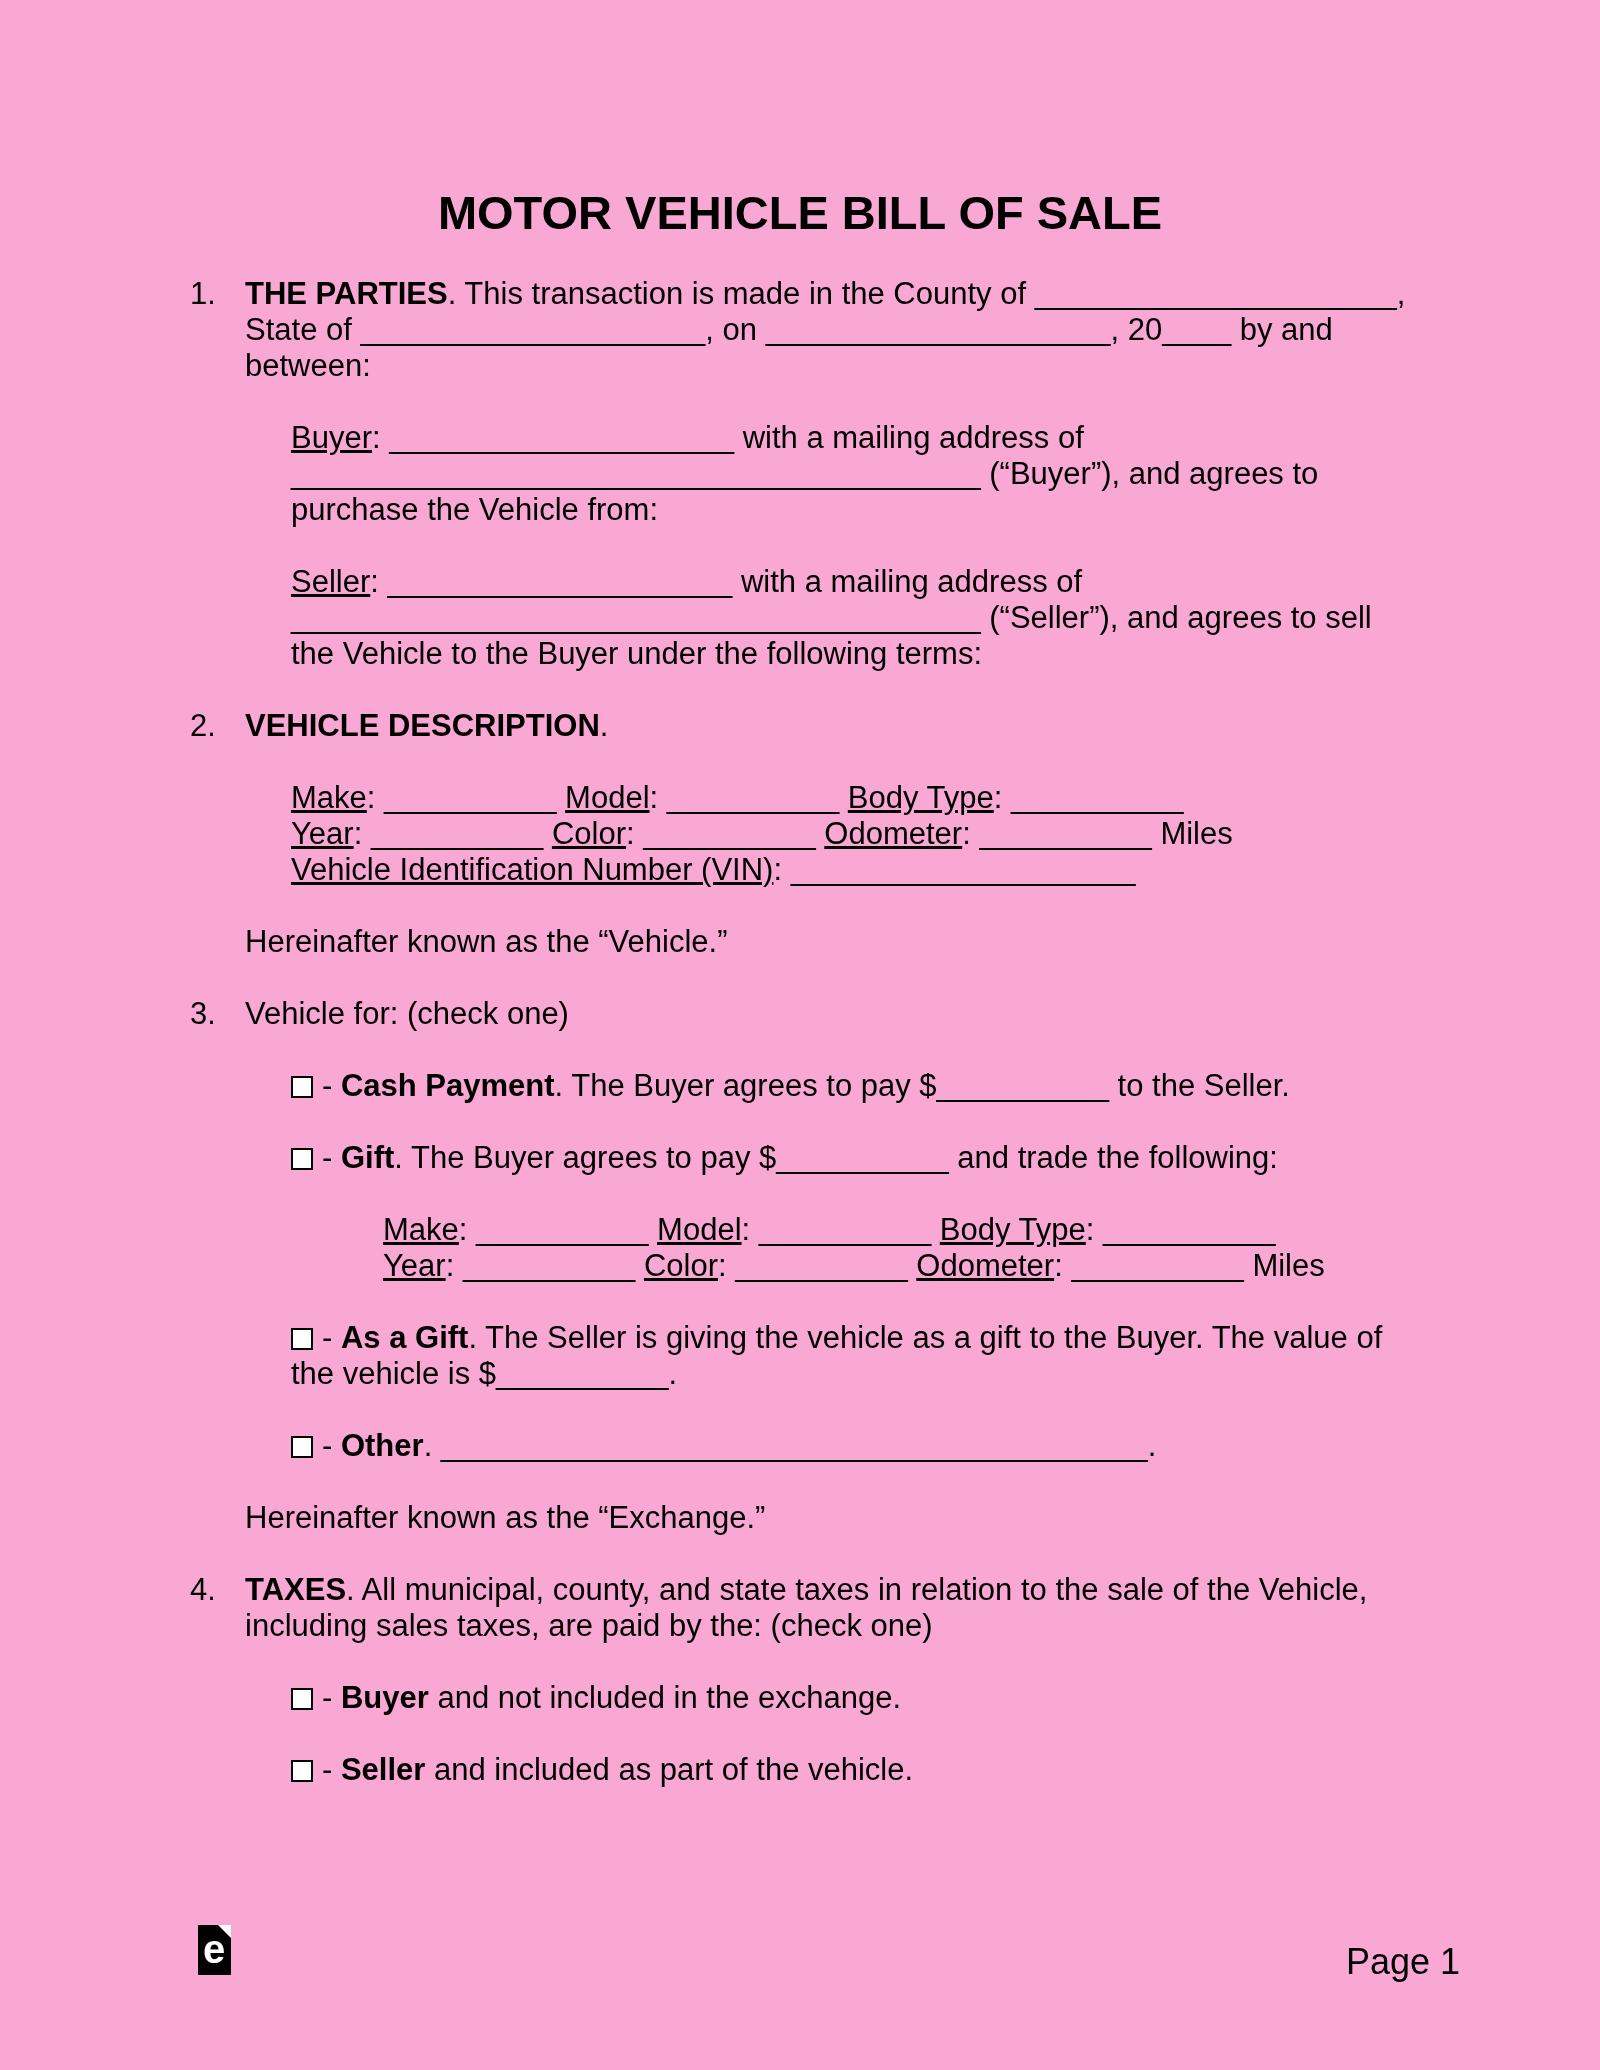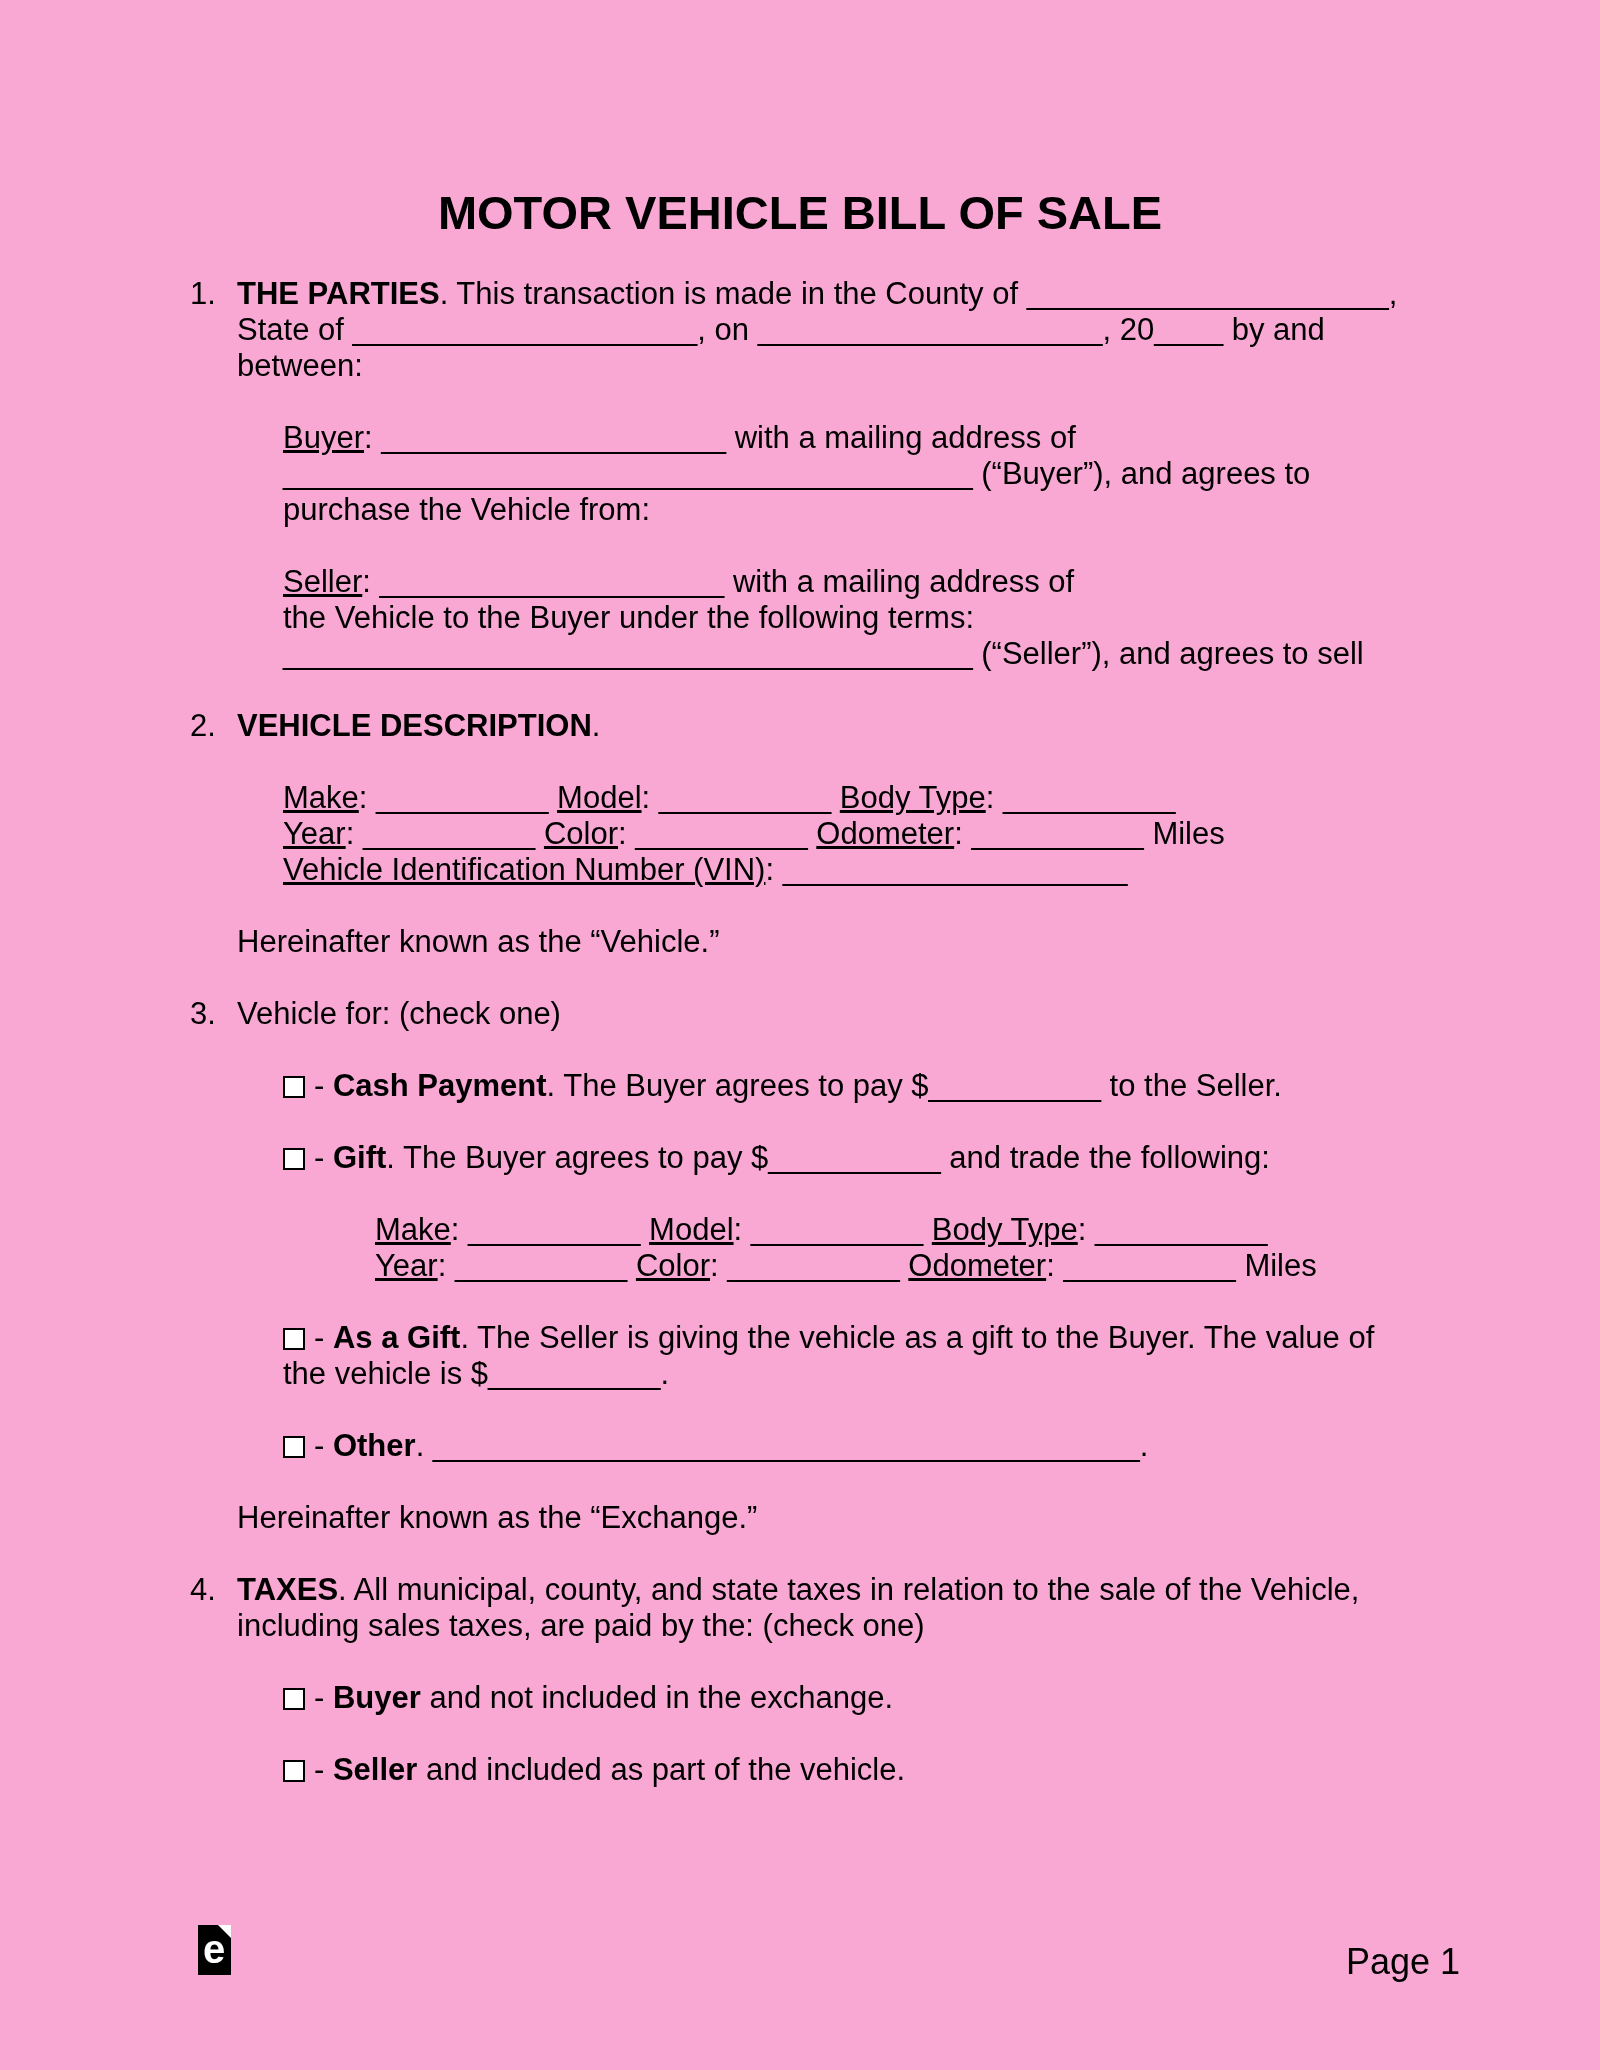--- a/index.html
+++ b/index.html
@@ -15,21 +15,21 @@
   .content {
     position:absolute; left:190px; top:276px; width:1280px;
     font-size:31px; line-height:36px;
   }
   .block { position:relative; margin-bottom:36px; }
   .block:last-child { margin-bottom:0; }
   .indent-0 { padding-left:47px; }
   .indent-1 { padding-left:93px; }
   .indent-2 { padding-left:185px; }
   .num { position:absolute; left:0; top:0; }
-  .line { white-space:pre; }
+  .line { white-space:pre;margin-left:8px; }
   .bold { font-weight:bold; }
   .underline { text-decoration:underline; }
   .blank { letter-spacing:0; }
   .checkbox {
     display:inline-block; width:18px; height:18px;
     border:2px solid #000; margin-right:9px; vertical-align:-2px;
     background:#fff;
   }
   .footer-logo { position:absolute; left:198px; top:1925px; width:33px; height:50px; }
   .page-number {
@@ -51,22 +51,22 @@
         <div class="line"><span class="">State of </span><span class="blank">____________________</span><span class="">, on </span><span class="blank">____________________</span><span class="">, 20</span><span class="blank">____</span><span class=""> by and</span></div>
         <div class="line"><span class="">between:</span></div>
       </div>
       <div class="block indent-1">
         <div class="line"><span class="underline ">Buyer</span><span class="">: </span><span class="blank">____________________</span><span class=""> with a mailing address of</span></div>
         <div class="line"><span class="blank">________________________________________</span><span class=""> (“Buyer”), and agrees to</span></div>
         <div class="line"><span class="">purchase the Vehicle from:</span></div>
       </div>
       <div class="block indent-1">
         <div class="line"><span class="underline ">Seller</span><span class="">: </span><span class="blank">____________________</span><span class=""> with a mailing address of</span></div>
+        <div class="line"><span class="blank">________________________________________</span><span class=""> (“Seller”), and agrees to sell</span></div>
         <div class="line"><span class="">the Vehicle to the Buyer under the following terms:</span></div>
-        <div class="line"><span class="blank">________________________________________</span><span class=""> (“Seller”), and agrees to sell</span></div>
       </div>
       <div class="block indent-0">
         <span class="num">2.</span>
         <div class="line"><span class="bold ">VEHICLE DESCRIPTION</span><span class="">.</span></div>
       </div>
       <div class="block indent-1">
         <div class="line"><span class="underline ">Make</span><span class="">: </span><span class="blank">__________</span><span class=""> </span><span class="underline ">Model</span><span class="">: </span><span class="blank">__________</span><span class=""> </span><span class="underline ">Body Type</span><span class="">: </span><span class="blank">__________</span></div>
         <div class="line"><span class="underline ">Year</span><span class="">: </span><span class="blank">__________</span><span class=""> </span><span class="underline ">Color</span><span class="">: </span><span class="blank">__________</span><span class=""> </span><span class="underline ">Odometer</span><span class="">: </span><span class="blank">__________</span><span class=""> Miles</span></div>
         <div class="line"><span class="underline ">Vehicle Identification Number (VIN)</span><span class="">: </span><span class="blank">____________________</span></div>
       </div>

